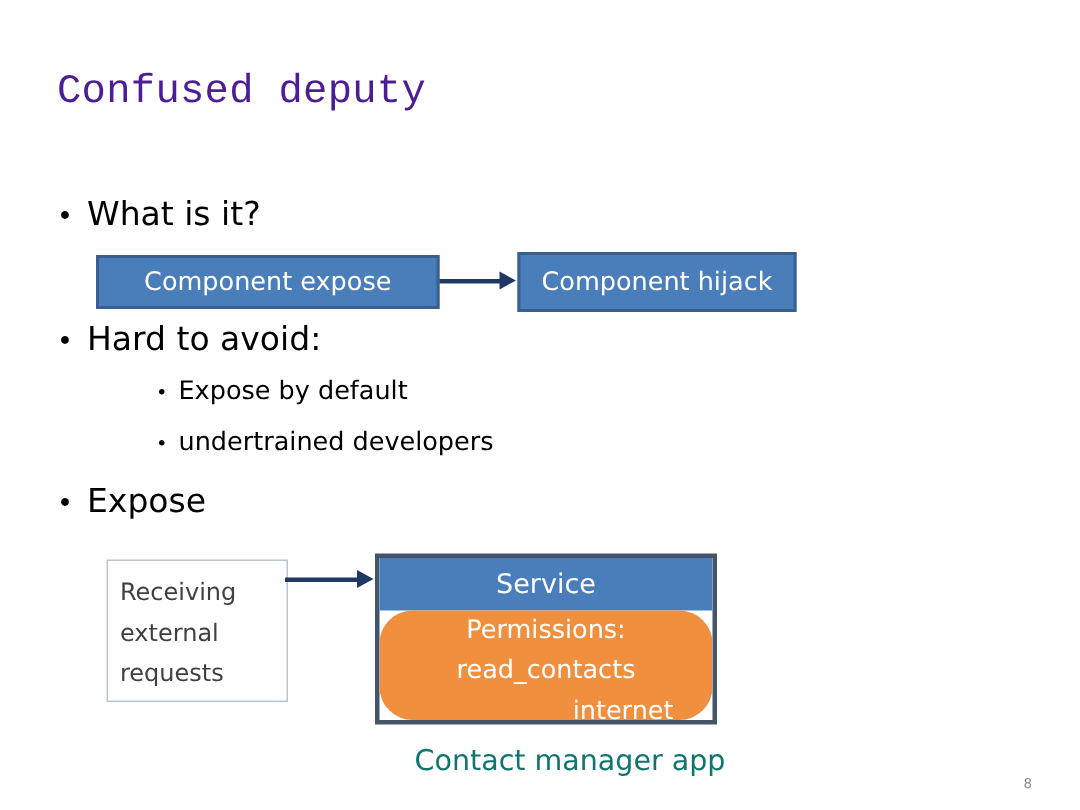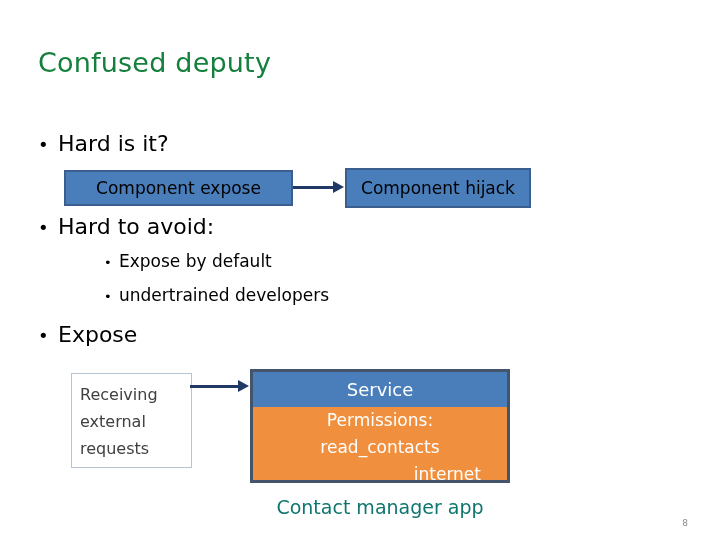--- a/index.html
+++ b/index.html
@@ -17,23 +17,24 @@
     background: #ffffff;
     overflow: hidden;
   }
 
   
   #slide-title {
     position: absolute;
     left: 38px;
     top: 47px;
     font-size: 27px;
-    color: #15803d;
+    color: #4c1d95;
     letter-spacing: 0.2px;
     white-space: nowrap;
+    font-family: Liberation Mono, monospace;
   }
 
   
   .bullet-l1 {
     position: absolute;
     font-size: 22px;
     color: #000000;
     white-space: nowrap;
   }
   .bullet-l1 .dot {
@@ -59,21 +60,21 @@
   #bullet-hard    { left: 38px; top: 214px; }
   #bullet-example { left: 38px; top: 322px; }
   #sub-expose     { left: 104px; top: 251px; }
   #sub-untrained  { left: 104px; top: 285px; }
 
   
   .flow-box {
     position: absolute;
     background: #4a7ebb;
     border: 2px solid #3a5f8f;
-    color: #000000;
+    color: #ffffff;
     font-size: 17px;
     display: flex;
     align-items: center;
     justify-content: center;
     box-sizing: border-box;
     white-space: nowrap;
   }
   #box-expose { left: 64px; top: 170px; width: 229px; height: 36px; }
   #box-hijack { left: 345px; top: 168px; width: 186px; height: 40px; }
 
@@ -105,21 +106,21 @@
     color: #404040;
     font-size: 16px;
     line-height: 27px;
     padding: 7px 0 0 8px;
   }
 
   #panel-app {
     position: absolute;
     left: 250px;
     top: 369px;
-    width: 260px;
+    width: 228px;
     height: 114px;
     border: 3px solid #44546a;
     box-sizing: border-box;
     overflow: hidden;
   }
   #panel-header {
     height: 35px;
     background: #4a7ebb;
     color: #ffffff;
     font-size: 18px;
@@ -128,20 +129,21 @@
     justify-content: center;
   }
   #panel-body {
     height: 73px;
     background: #f0903e;
     color: #ffffff;
     font-size: 17px;
     line-height: 27px;
     text-align: center;
     position: relative;
+    border-radius: 22px;
   }
   #perm-internet {
     text-align: right;
     padding-right: 26px;
   }
 
   #arrow2-line { left: 190px; top: 385px; width: 50px; height: 3px; }
   #arrow2-head { left: 238px; top: 380px; }
 
   #caption-app {
@@ -165,21 +167,21 @@
   }
 </style>
 </head>
 <body>
 
 <div id="slide">
 
   <div id="slide-title">Confused deputy</div>
 
   <div class="bullet-l1" id="bullet-what">
-    <span class="dot">•</span><span>Hard is it?</span>
+    <span class="dot">•</span><span>What is it?</span>
   </div>
 
   <div class="flow-box" id="box-expose">
     <span>Component expose</span>
   </div>
   <div class="arrow-line" id="arrow1-line"></div>
   <div class="arrow-head" id="arrow1-head"></div>
   <div class="flow-box" id="box-hijack">
     <span>Component hijack</span>
   </div>

